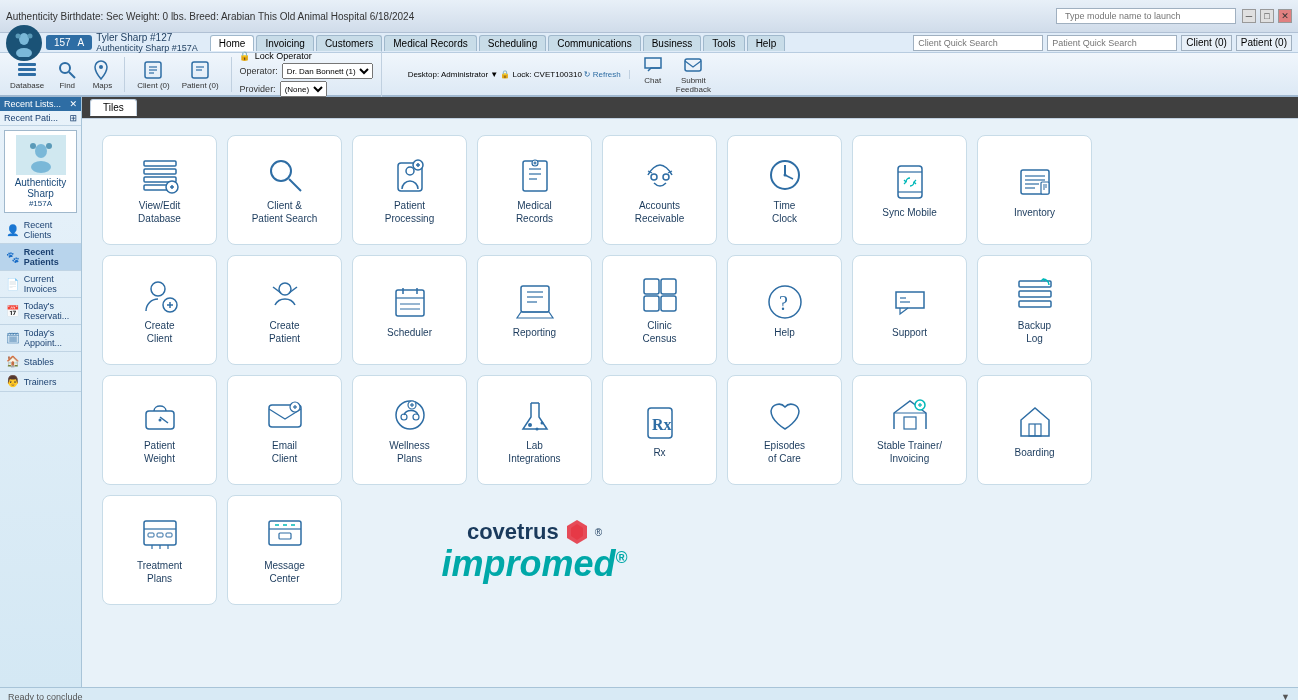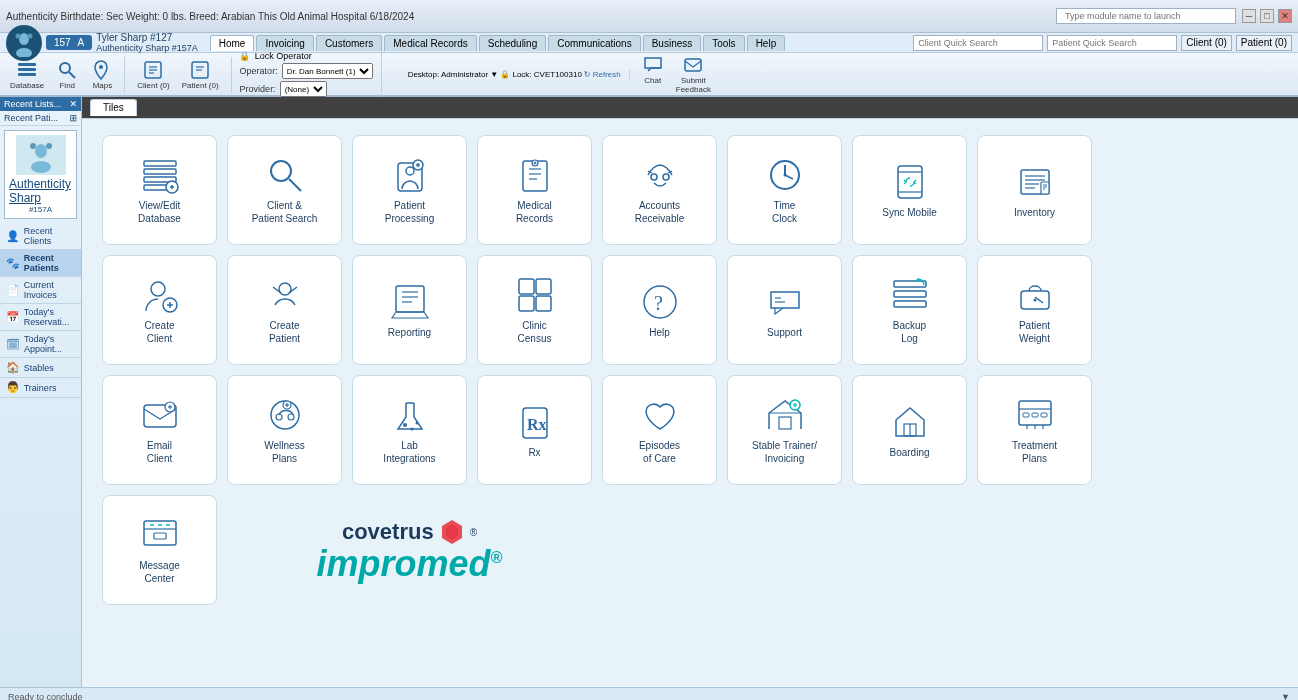--- a/index.html
+++ b/index.html
@@ -234,21 +234,21 @@
     </div>
     <div style="margin:4px;background:white;border:1px solid #a0b8cc;padding:4px;cursor:pointer;">
       <div style="width:50px;height:40px;background:#d0e8f0;margin:0 auto 2px;display:flex;align-items:center;justify-content:center;">
         <svg width="36" height="36" viewBox="0 0 36 36" fill="none">
             <ellipse cx="18" cy="14" rx="6" ry="7" fill="#7ab8d8"></ellipse>
             <ellipse cx="18" cy="30" rx="10" ry="6" fill="#7ab8d8"></ellipse>
             <circle cx="10" cy="9" r="3" fill="#5a9ab8"></circle>
             <circle cx="26" cy="9" r="3" fill="#5a9ab8"></circle>
           </svg>
       </div>
-      <div style="font-size:12px;color:#1a4a7a;text-decoration:underline;">Authenticity Sharp</div>
+      <div style="font-size:10px;color:#1a4a7a;text-align:center;">Authenticity Sharp</div>
       <div style="font-size:8px;color:#1a4a7a;text-align:center;">#157A</div>
     </div>
     <div class="sidebar-items">
       <div class="sidebar-item">
         <span class="sidebar-item-icon">👤</span>
         <span>Recent Clients</span>
       </div>
       <div class="sidebar-item active">
         <span class="sidebar-item-icon">🐾</span>
         <span>Recent Patients</span>
@@ -393,20 +393,31 @@
         <div class="tile">
           <svg class="tile-svg" viewBox="0 0 40 40" fill="none">
               <path d="M10 30c4-8 16-8 20 0" stroke="#2e6da4" stroke-width="1.5" fill="none"></path>
               <circle cx="20" cy="14" r="6" stroke="#2e6da4" stroke-width="1.5" fill="none"></circle>
               <path d="M8 12l8 6" stroke="#2e6da4" stroke-width="1.5"></path>
               <path d="M32 12l-8 6" stroke="#2e6da4" stroke-width="1.5"></path>
             </svg>
           <span class="tile-label">Create<br>Patient</span>
         </div>
 
+        <div class="tile">
+          <svg class="tile-svg" viewBox="0 0 40 40" fill="none">
+              <rect x="6" y="8" width="28" height="26" rx="2" stroke="#2e6da4" stroke-width="1.5" fill="none"></rect>
+              <line x1="6" y1="16" x2="34" y2="16" stroke="#2e6da4" stroke-width="1.2"></line>
+              <line x1="13" y1="6" x2="13" y2="12" stroke="#2e6da4" stroke-width="1.5"></line>
+              <line x1="27" y1="6" x2="27" y2="12" stroke="#2e6da4" stroke-width="1.5"></line>
+              <line x1="10" y1="22" x2="30" y2="22" stroke="#2e6da4" stroke-width="1"></line>
+              <line x1="10" y1="27" x2="30" y2="27" stroke="#2e6da4" stroke-width="1"></line>
+            </svg>
+          <span class="tile-label">Scheduler</span>
+        </div>
 
         <div class="tile">
           <svg class="tile-svg" viewBox="0 0 40 40" fill="none">
               <rect x="6" y="4" width="28" height="26" rx="2" stroke="#2e6da4" stroke-width="1.5" fill="none"></rect>
               <path d="M6 30h28l4 6H2z" stroke="#2e6da4" stroke-width="1.2" fill="none"></path>
               <line x1="12" y1="10" x2="28" y2="10" stroke="#2e6da4" stroke-width="1.2"></line>
               <line x1="12" y1="15" x2="28" y2="15" stroke="#2e6da4" stroke-width="1.2"></line>
               <line x1="12" y1="20" x2="22" y2="20" stroke="#2e6da4" stroke-width="1.2"></line>
             </svg>
           <span class="tile-label">Reporting</span>

